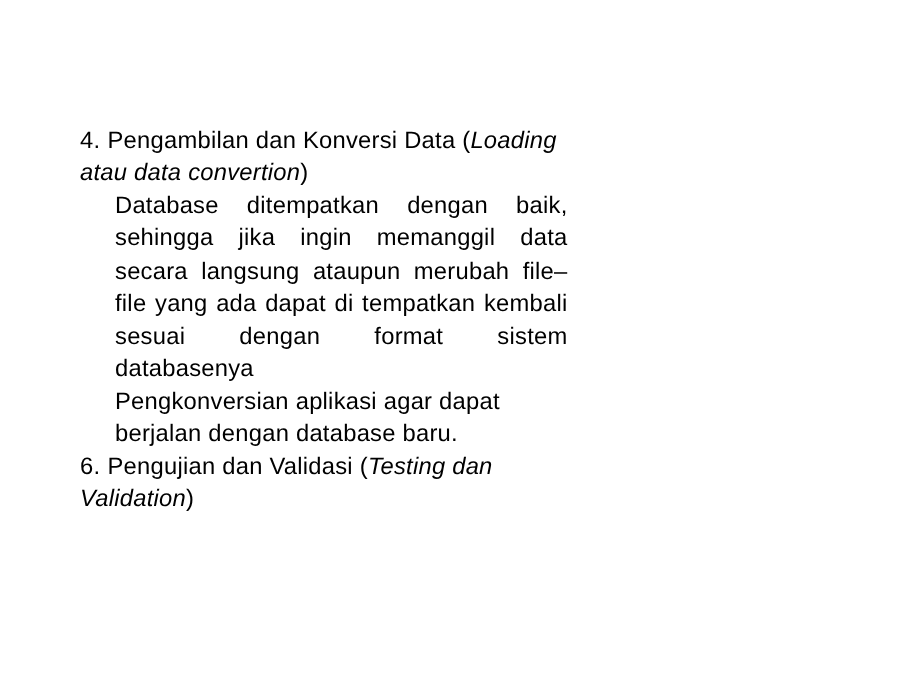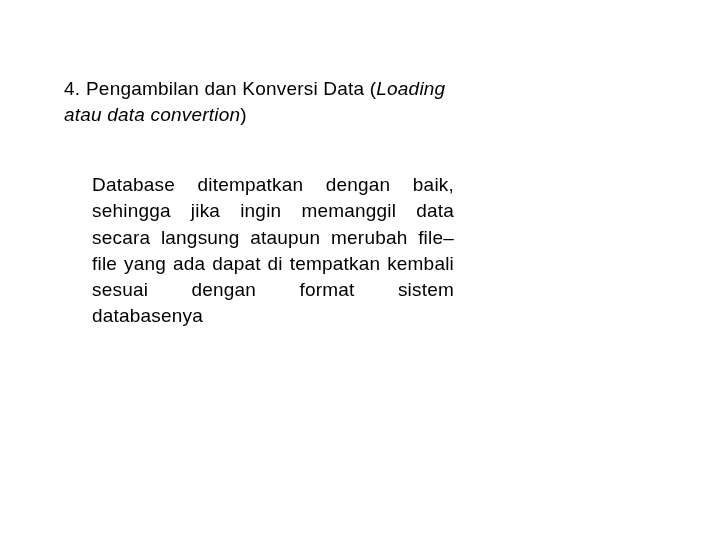--- a/index.html
+++ b/index.html
@@ -8,21 +8,21 @@
     width: 720px;
     height: 540px;
     background: #ffffff;
     font-family: Arial, Helvetica, sans-serif;
     color: #000000;
   }
   .page {
     box-sizing: border-box;
     width: 572px;
     height: 540px;
-    padding: 76px 118px 0 64px;
+    padding: 100px 118px 0 64px;
   }
   .item {
     margin: 0;
     font-size: 19px;
     line-height: 1.375;
     letter-spacing: 0.2px;
   }
   .num {
     display: inline-block;
     min-width: 22px;
@@ -30,37 +30,40 @@
   .title-line {
     display: block;
   }
   .body {
     display: block;
     margin-left: 28px;
   }
   .justify {
     text-align: justify;
     text-justify: inter-word;
-    margin-top: 44px;
   }
   .italic {
     font-style: italic;
   }
 </style>
 </head>
 <body>
 
 <div class="page">
 
   <div class="item">
     <span class="title-line">
       <span class="num">4.</span><span>Pengambilan dan Konversi Data (</span><span class="italic">Loading atau data convertion</span><span>)</span>
     </span>
     <span class="body justify">Database ditempatkan dengan baik, sehingga jika ingin memanggil data secara langsung ataupun merubah file–file yang ada dapat di tempatkan kembali sesuai dengan format sistem databasenya</span>
   </div>
 
   <div class="item">
+    <span class="body">Pengkonversian aplikasi agar dapat berjalan dengan database baru.</span>
   </div>
 
   <div class="item">
+    <span class="title-line">
+      <span class="num">6.</span><span>Pengujian dan Validasi (</span><span class="italic">Testing dan Validation</span><span>)</span>
+    </span>
   </div>
 
 </div>
 
 </body></html>

